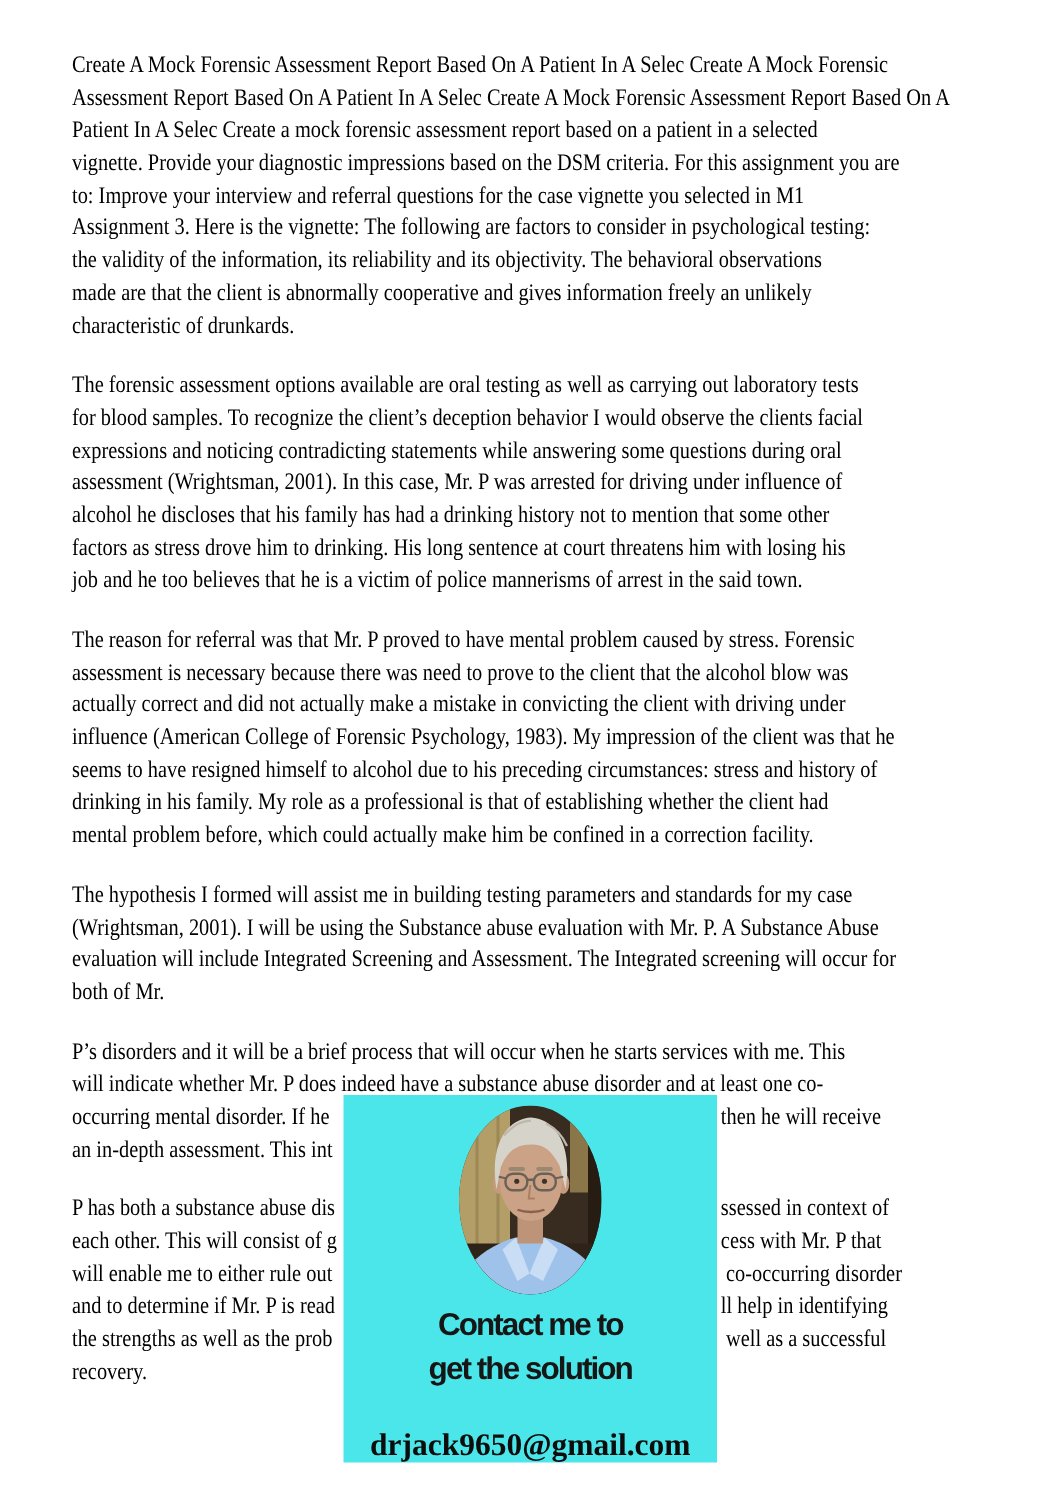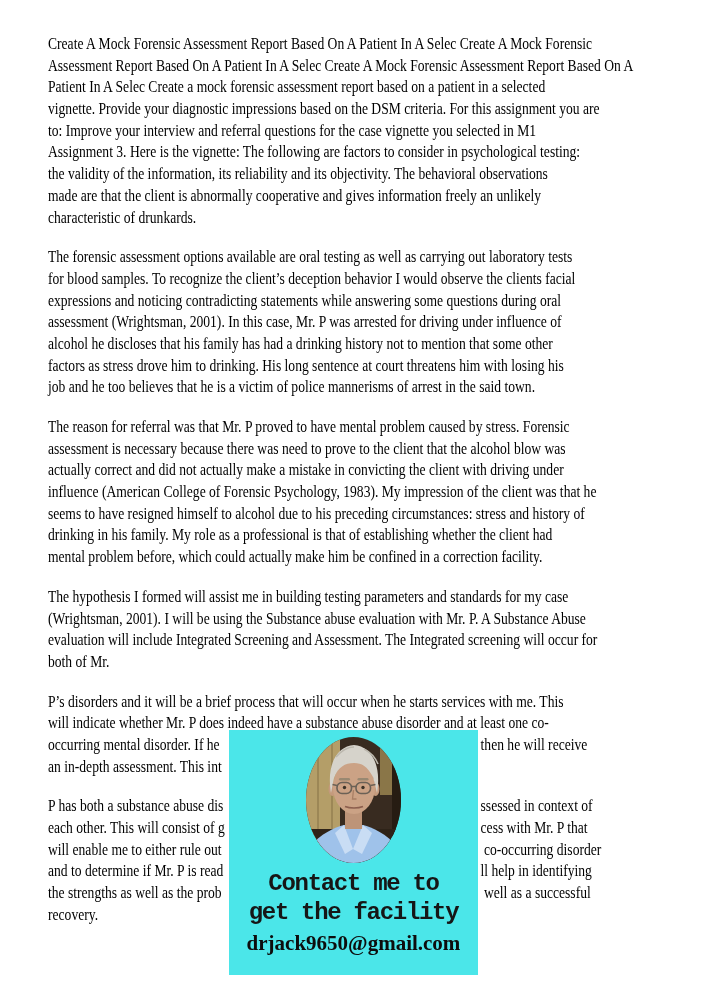--- a/index.html
+++ b/index.html
@@ -37,31 +37,31 @@
     left: 229px; top: 730px;
     width: 249px; height: 245px;
     background: #4BE6E9;
     z-index: 5;
     display: flex;
     flex-direction: column;
     align-items: center;
   }
   .ad-photo { margin-top: 7px; display: block; }
   .ad-line1, .ad-line2 {
-    font-family: Liberation Mono, monospace;
+    font-family: Liberation Sans, sans-serif;
     font-weight: 700;
-    font-size: 24px;
+    font-size: 21px;
     line-height: 29px;
     letter-spacing: -1.3px;
     color: #161616;
     white-space: pre;
   }
   .ad-line1 { margin-top: 6px; }
   .ad-email {
-    margin-top: 4px;
+    margin-top: 24px;
     font-family: "Liberation Serif", serif;
     font-weight: 700;
     font-size: 21px;
     line-height: 24px;
     color: #0d0d0d;
     white-space: pre;
   }
 </style>
 </head>
 <body>
@@ -150,15 +150,15 @@
       <line x1="45.5" y1="49.5" x2="50" y2="49.5" stroke="#6b6156" stroke-width="1.6"></line>
       <line x1="31" y1="48.5" x2="26.5" y2="47.5" stroke="#6b6156" stroke-width="1.4"></line>
       <line x1="64.5" y1="48.5" x2="69.5" y2="47.5" stroke="#6b6156" stroke-width="1.4"></line>
       <circle cx="38.5" cy="50.5" r="1.7" fill="#3c3228"></circle>
       <circle cx="57" cy="50.5" r="1.7" fill="#3c3228"></circle>
       <path d="M47.5,53 L46.5,62 L50.5,62" fill="none" stroke="#a87f64" stroke-width="1.3"></path>
       <path d="M39,69.5 C44,71.5 52,71.5 57,69.5" fill="none" stroke="#8d5f4e" stroke-width="1.6"></path>
     </g>
   </svg>
   <div class="ad-line1">Contact me to</div>
-  <div class="ad-line2">get the facility</div>
+  <div class="ad-line2">get the solution</div>
   <div class="ad-email">drjack9650@gmail.com</div>
 </div>
 
 </body></html>

